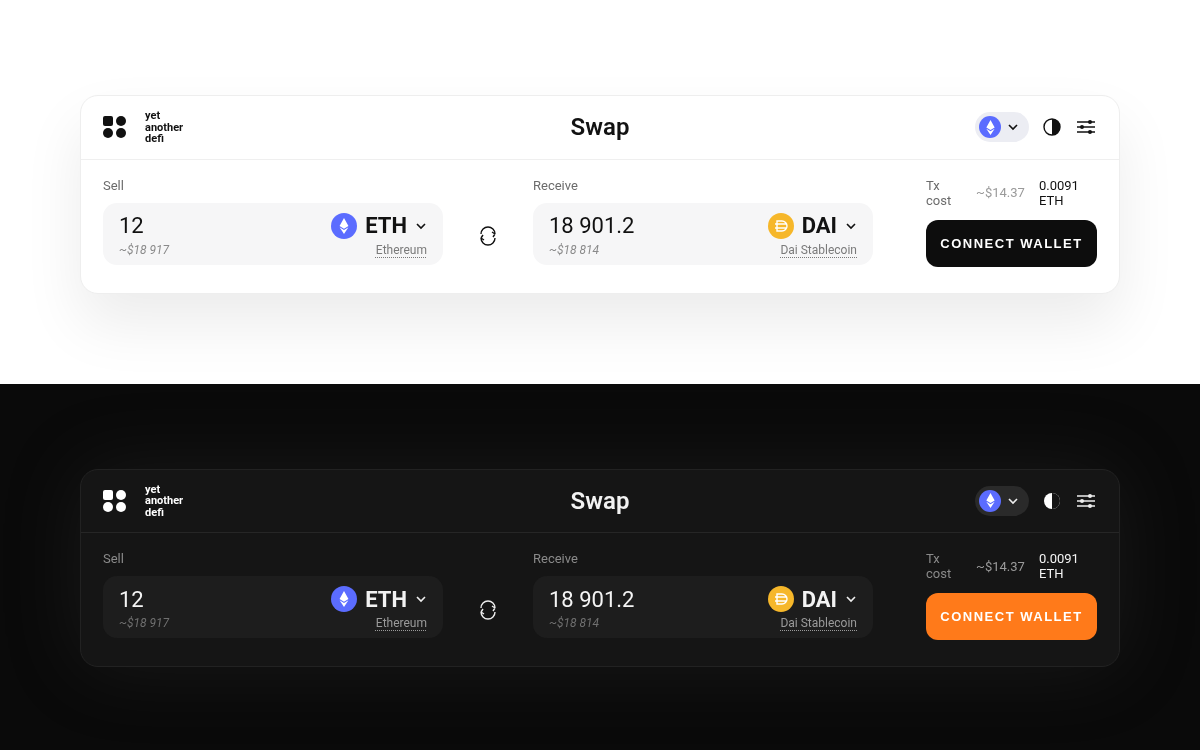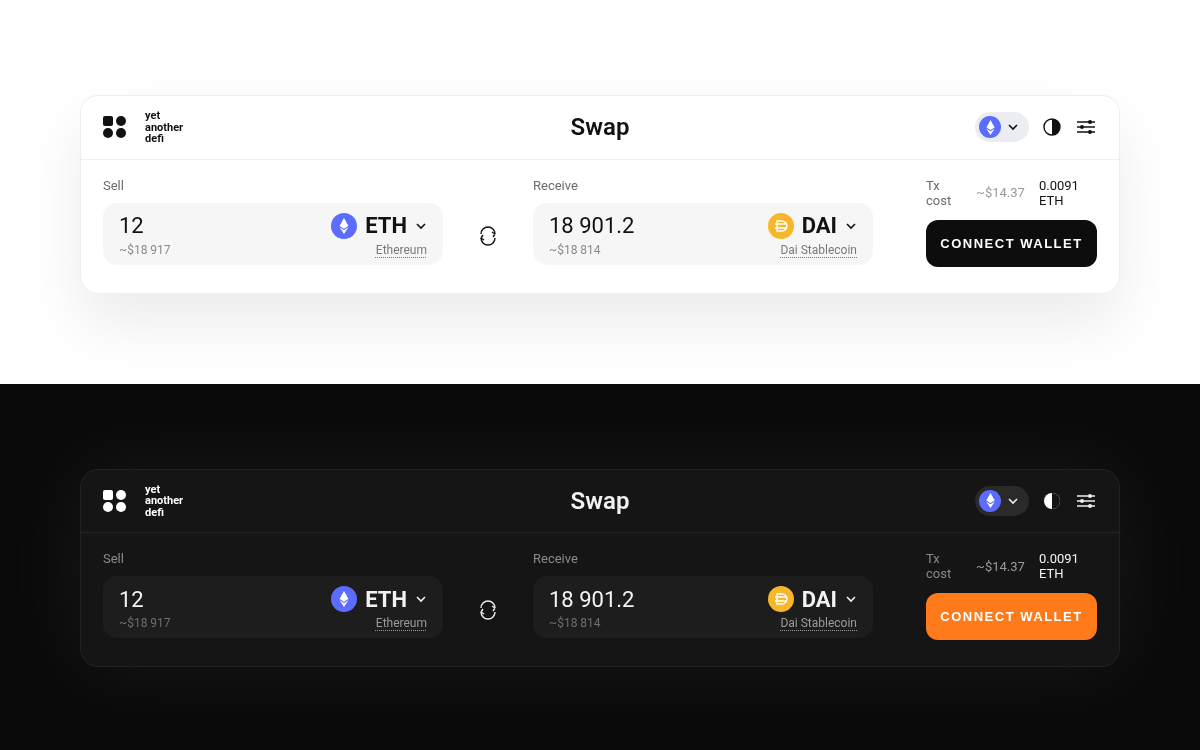--- a/index.html
+++ b/index.html
@@ -74,21 +74,21 @@
   .token-sel { display:flex; align-items:center; gap:8px; cursor:pointer; }
   .token-sym { font-size:22px; font-weight:700; color:var(--fg); }
   .light .token-sym{ --fg:#121212; }
   .dark  .token-sym{ --fg:#f2f2f2; }
 
   .token-icon { width:26px; height:26px; border-radius:50%; display:flex;align-items:center;justify-content:center; }
   .token-icon.eth { background:#5b6cff; }
   .token-icon.dai { background:#f6b72a; }
 
   .row-sub { display:flex; align-items:center; justify-content:space-between; font-size:12px; }
-  .usd     { color:var(--muted); }
+  .usd     { color:var(--muted);font-style:italic; }
   .light .usd { --muted:#8a8a8a; }
   .dark  .usd { --muted:#6f6f6f; }
   .token-full { color:var(--muted); text-decoration:underline dotted; text-underline-offset:3px; cursor:pointer; }
   .light .token-full{ --muted:#7a7a7a; }
   .dark  .token-full{ --muted:#9a9a9a; }
 
   .arrow-swap { align-self:center; margin-top:28px; width:28px; height:28px; display:flex;align-items:center;justify-content:center; cursor:pointer; }
   .light .arrow-swap svg path { stroke:#111; }
   .dark  .arrow-swap svg path { stroke:#eee; }
 

